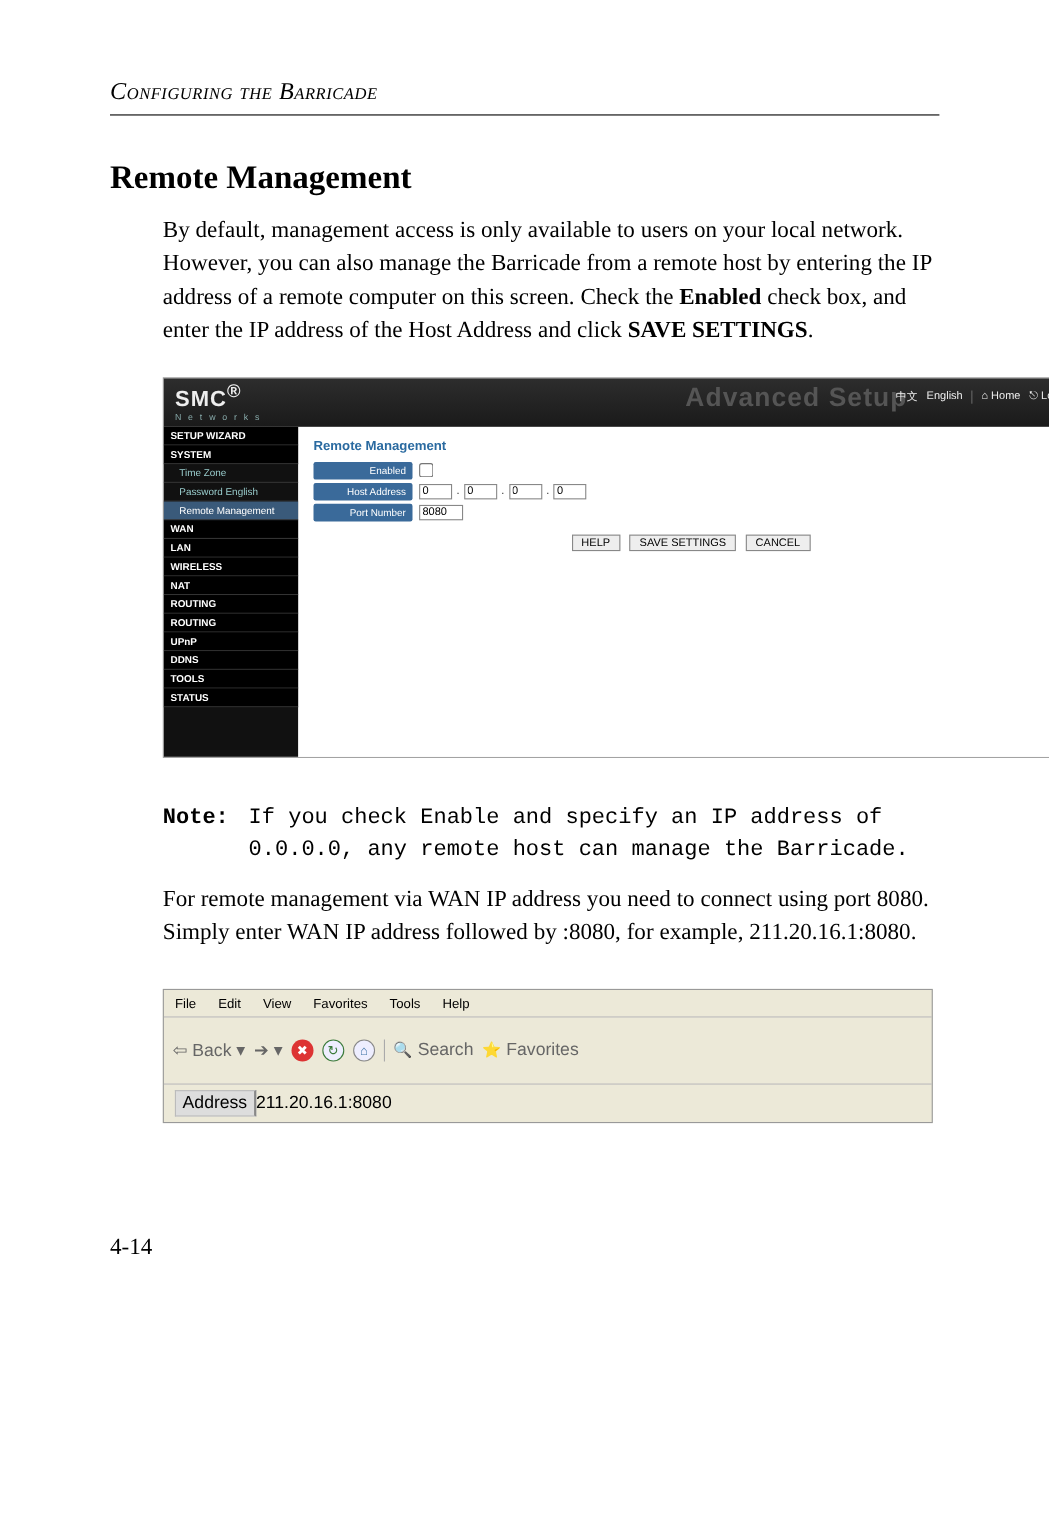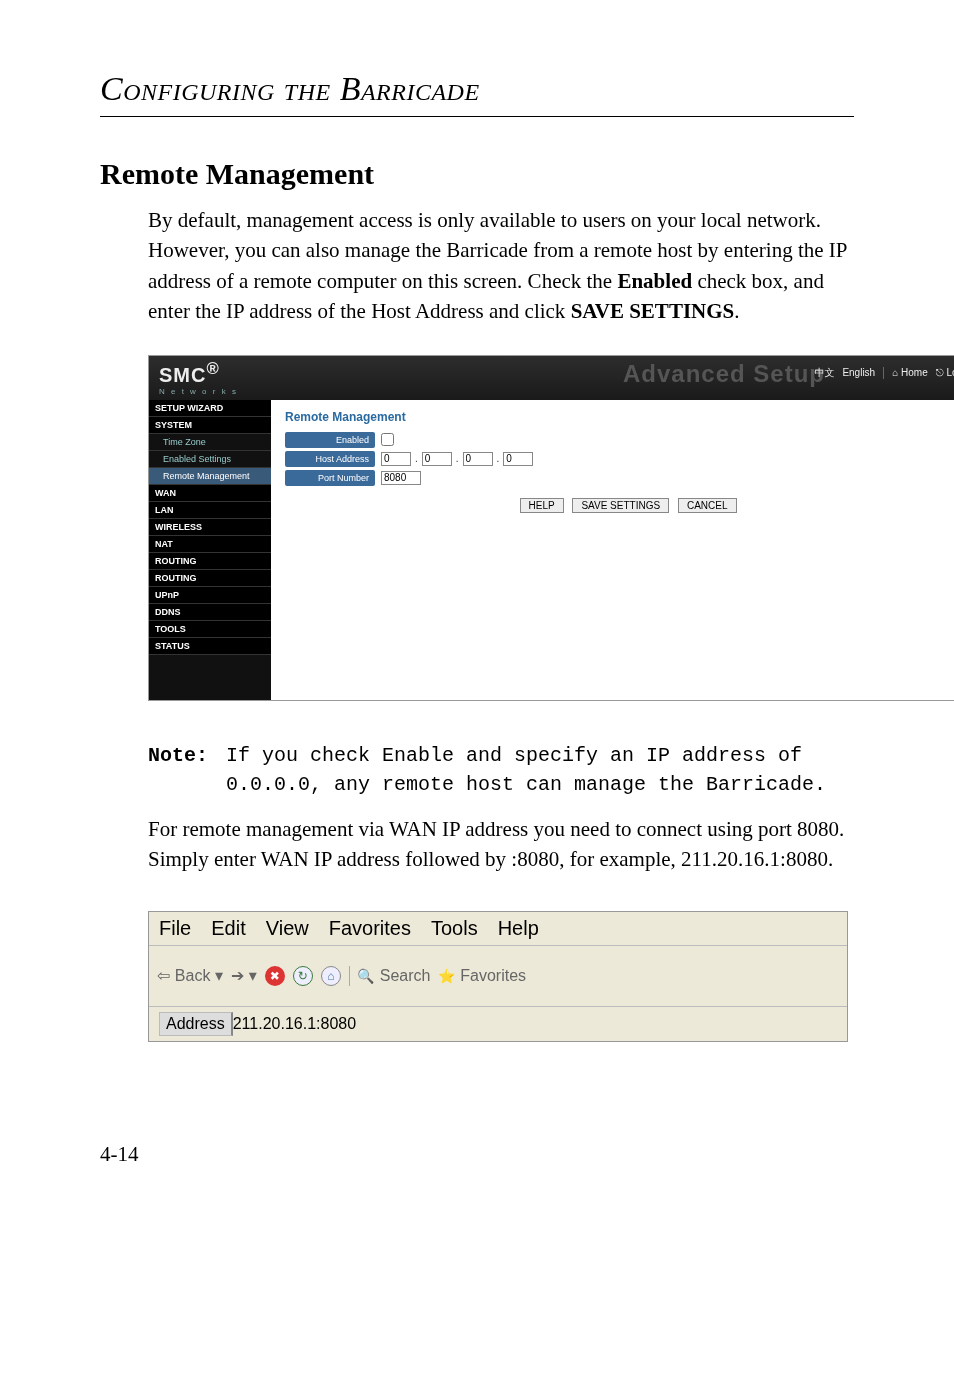--- a/index.html
+++ b/index.html
@@ -6,21 +6,21 @@
   body {
     font-family: Georgia, 'Times New Roman', serif;
     color: #000;
     background: #fff;
     width: 954px;
     padding: 70px 100px 60px 100px;
   }
   .chapter-title {
     font-style: italic;
     font-variant: small-caps;
-    font-size: 34px;
+    font-size: 22px;
     letter-spacing: 0.5px;
     margin-bottom: 8px;
     font-family: Georgia, serif;
   }
   .hr-top {
     border: none;
     border-top: 1.5px solid #000;
     margin-bottom: 40px;
   }
   .section-title {
@@ -113,21 +113,21 @@
   }
   
   .browser-bar{
     margin-left:48px; width:700px;
     border:1px solid #999;
     font-family:Tahoma, Arial, sans-serif;
     background:#ece9d8;
   }
   .bb-menu{
     display:flex; gap:20px; padding:5px 10px;
-    border-bottom:1px solid #bbb; font-size:20px;
+    border-bottom:1px solid #bbb; font-size:12px;
   }
   .bb-tool{
     display:flex; align-items:center; gap:8px;
     padding:20px 8px; border-bottom:1px solid #bbb;
     font-size:16px; color:#666;
   }
   .bb-tool .ico{
     width:20px; height:20px; border-radius:50%;
     display:inline-flex; align-items:center; justify-content:center;
     font-size:12px;
@@ -166,21 +166,21 @@
       <span style="border-left:1px solid #666;height:12px;"></span>
       <span>⌂ <span>Home</span></span>
       <span>⎋ <span>Logout</span></span>
     </div>
   </div>
   <div class="rs-body">
     <div class="rs-side">
       <div class="hdr">SETUP WIZARD</div>
       <div class="hdr">SYSTEM</div>
       <div class="sub">Time Zone</div>
-      <div class="sub">Enabled Settings</div>
+      <div class="sub">Password English</div>
       <div class="sub sel">Remote Management</div>
       <div class="hdr">WAN</div>
       <div class="hdr">LAN</div>
       <div class="hdr">WIRELESS</div>
       <div class="hdr">NAT</div>
       <div class="hdr">ROUTING</div>
       <div class="hdr">ROUTING</div>
       <div class="hdr">UPnP</div>
       <div class="hdr">DDNS</div>
       <div class="hdr">TOOLS</div>

